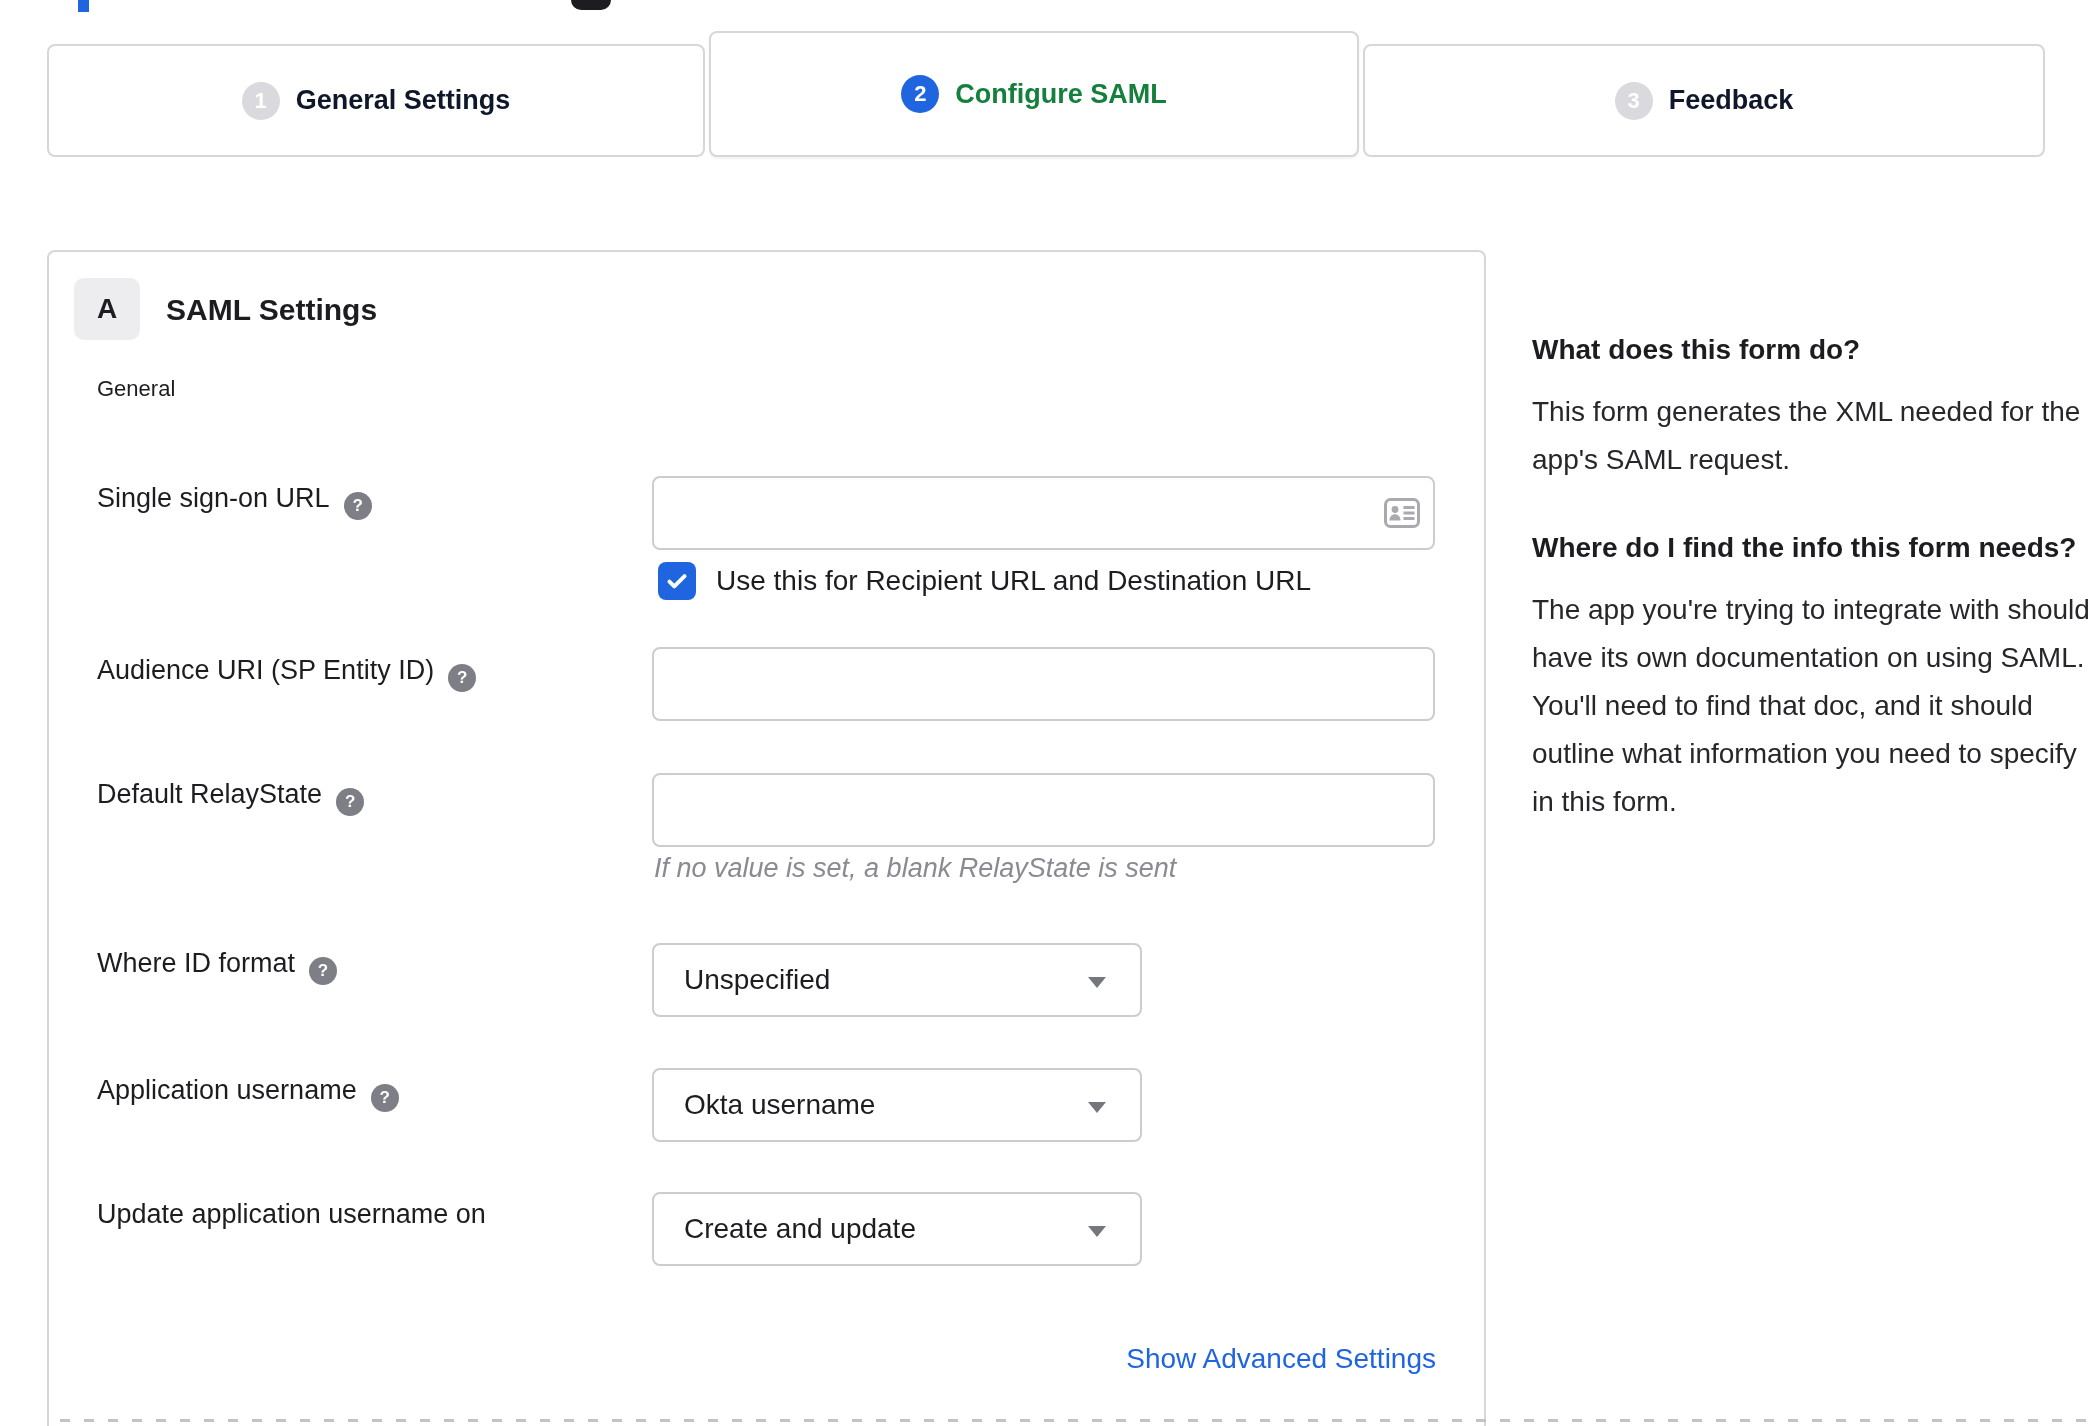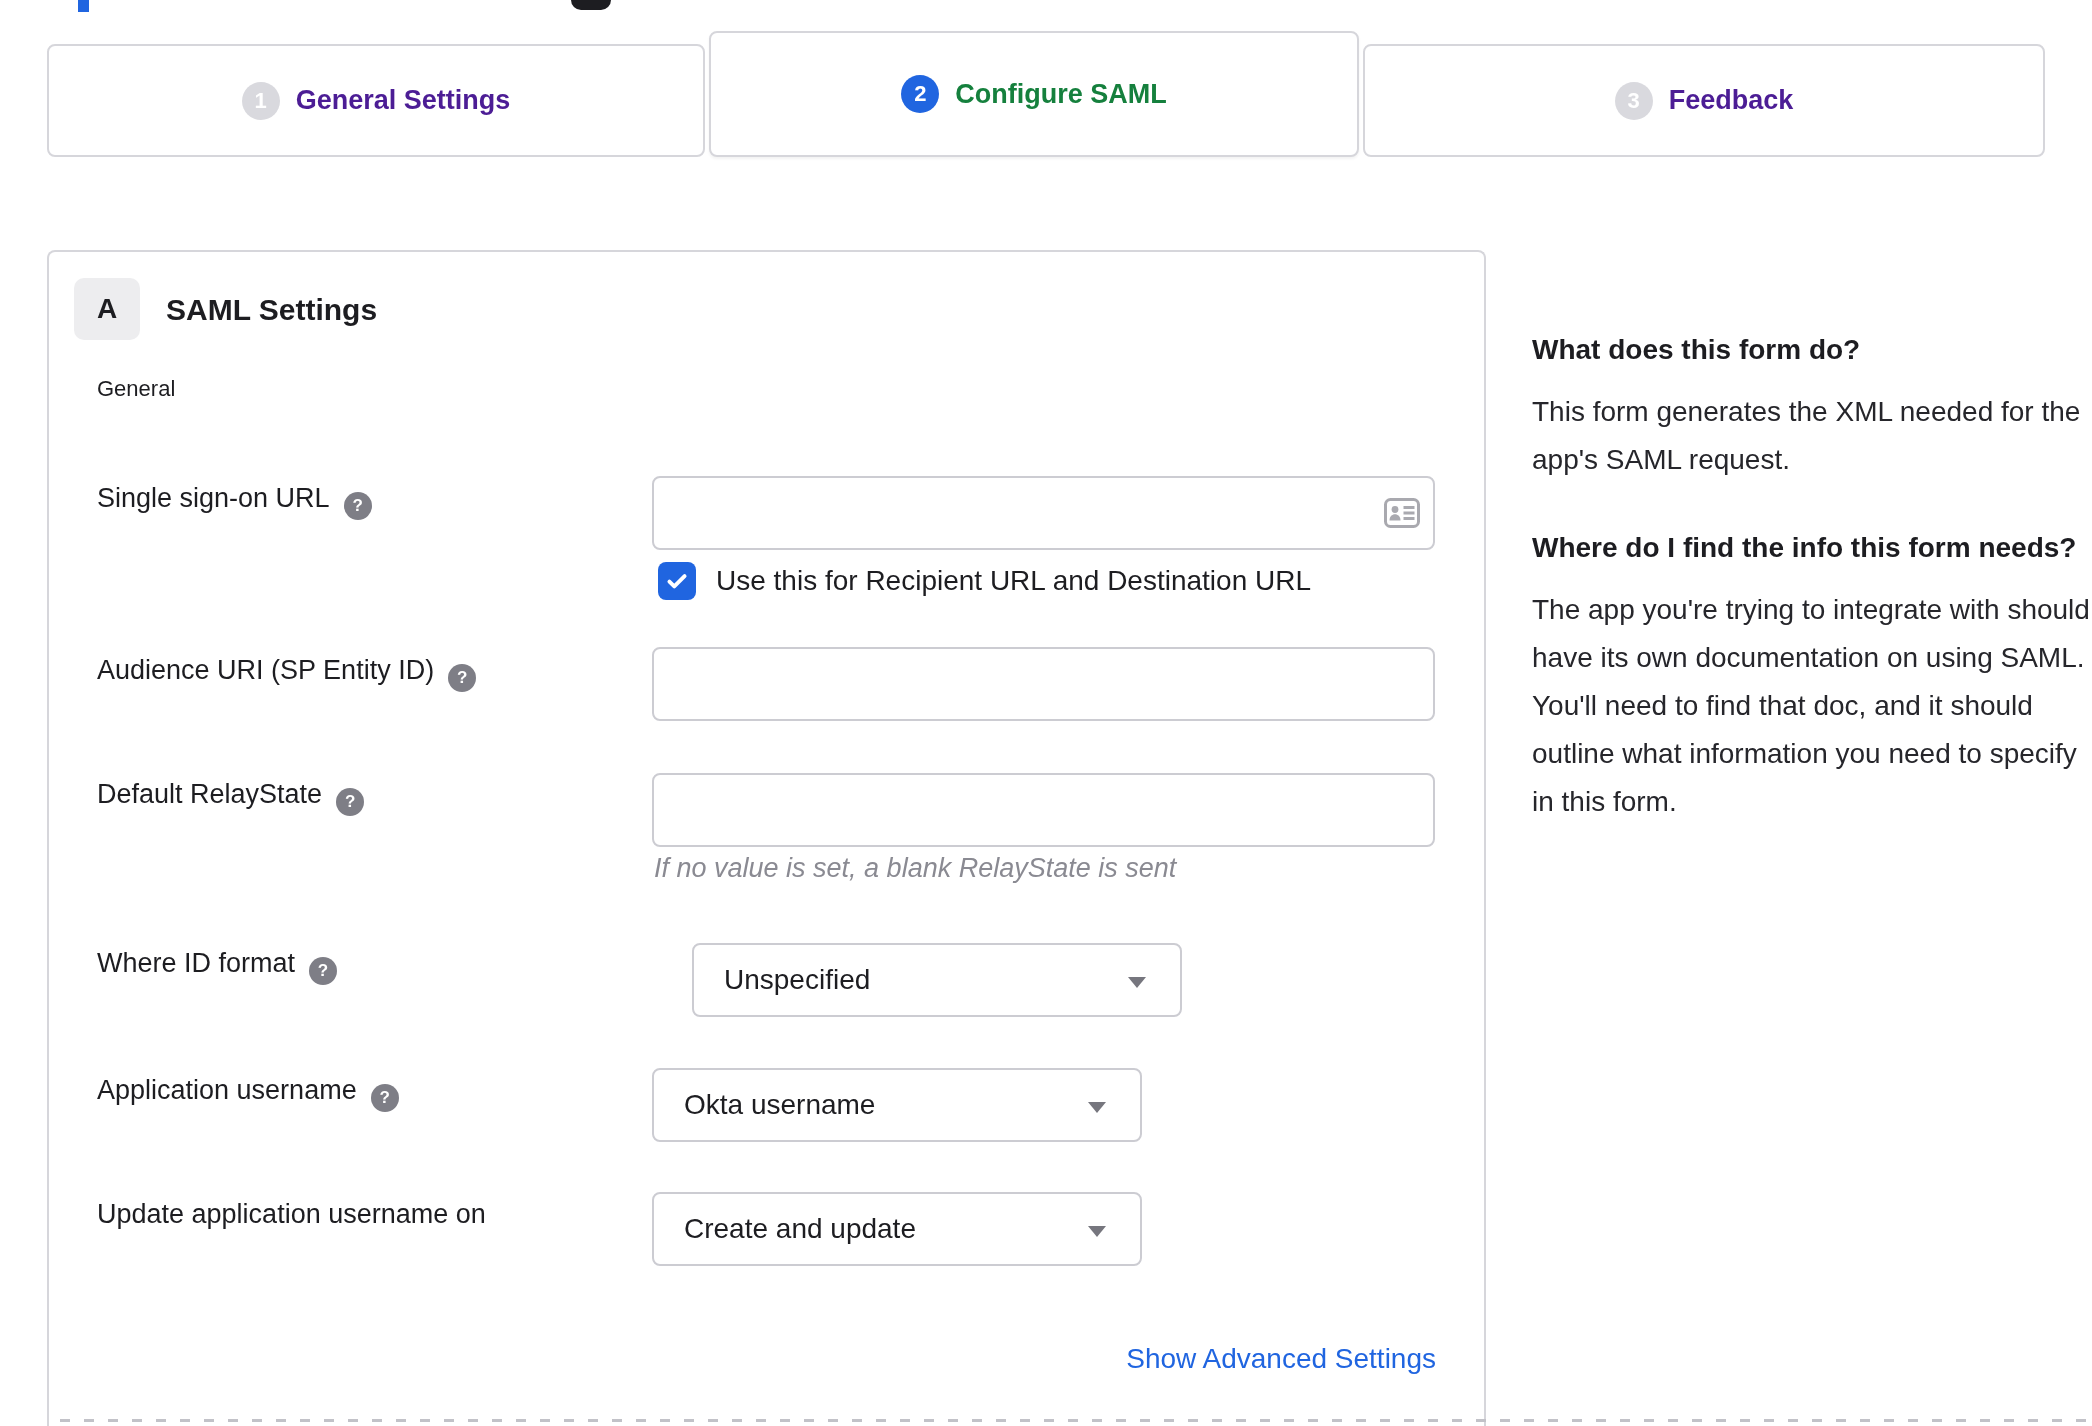--- a/index.html
+++ b/index.html
@@ -25,21 +25,21 @@
   }
   .step-1 { left: 0;      width: 658px; height: 113px; }
   .step-2 { left: 662px;  width: 650px; height: 126px; box-shadow: 0 2px 3px rgba(0,0,0,0.05); }
   .step-3 { left: 1316px; width: 682px; height: 113px; }
   .step-circle {
     width: 38px; height: 38px; border-radius: 50%;
     display: flex; align-items: center; justify-content: center;
     font-size: 22px; font-weight: bold; color: #fff; background: #d9d9de;
   }
   .step.active .step-circle { background: #2065e0; }
-  .step-label { font-size: 27px; font-weight: bold; color: #4c1d95; }
+  .step-label { font-size: 27px; font-weight: bold; color: #0f172a; }
   .step.active .step-label { color: #15803d; }
 
   
   .card {
     position: absolute; left: 47px; top: 250px; width: 1439px; height: 1200px;
     background: #fff; border: 2px solid #d6d6db; border-bottom: none;
     border-radius: 8px 8px 0 0;
   }
   .badge {
     position: absolute; left: 25px; top: 26px; width: 66px; height: 62px;
@@ -84,21 +84,21 @@
   .checkbox svg { width: 26px; height: 26px; }
   .checkbox-label { font-size: 28px; color: #1d1d21; white-space: nowrap; }
 
   .hint { position: absolute; left: 605px; top: 601px; font-size: 27px; color: #8a8a92; white-space: nowrap; font-style: italic; }
 
   .select {
     position: absolute; left: 603px; width: 490px; height: 74px;
     border: 2px solid #ccccd2; border-radius: 8px; background: #fff;
     display: flex; align-items: center; padding: 0 30px; cursor: pointer;
   }
-  .sel-nameid  { top: 691px; margin-left: 40px; }
+  .sel-nameid  { top: 691px; }
   .sel-appuser { top: 816px; }
   .sel-upduser { top: 940px; }
   .select-value { font-size: 28px; color: #1d1d21; }
   .caret {
     position: absolute; right: 34px; top: 32px;
     width: 0; height: 0; border-left: 9px solid transparent; border-right: 9px solid transparent;
     border-top: 11px solid #76767e;
   }
 
   .advanced-link {

